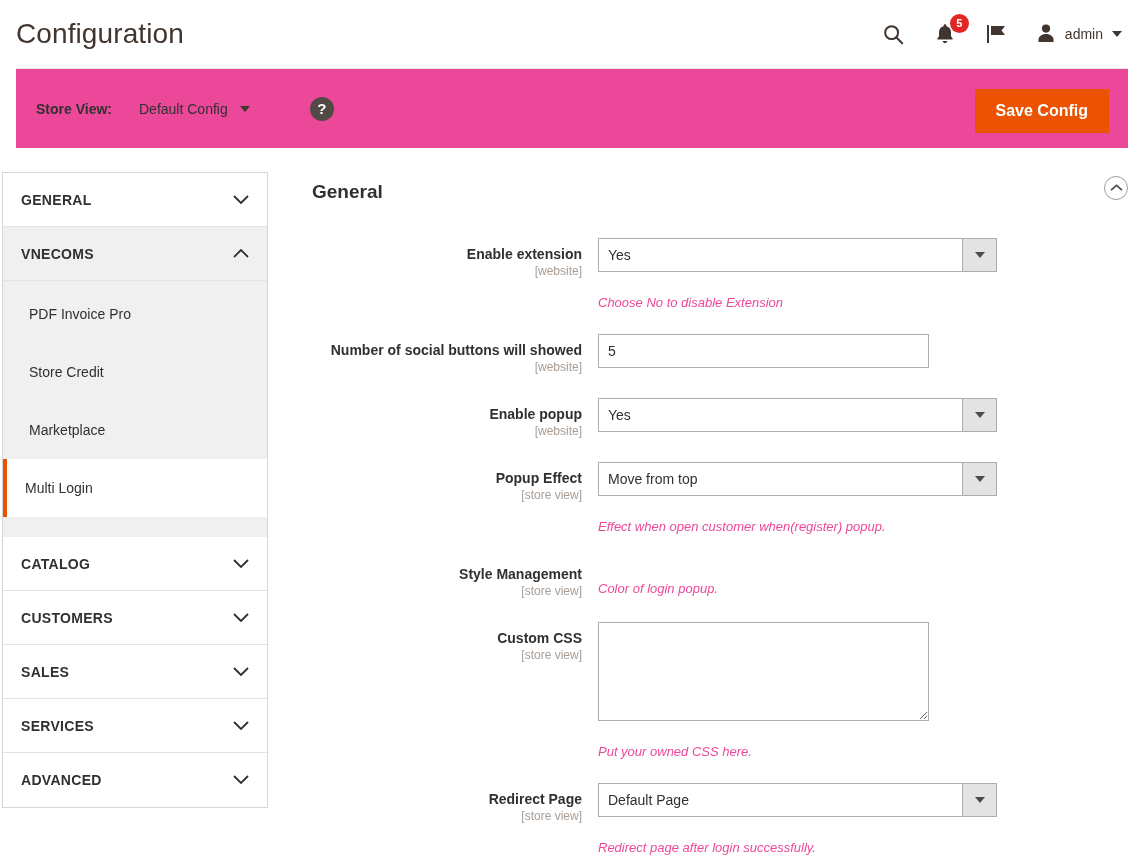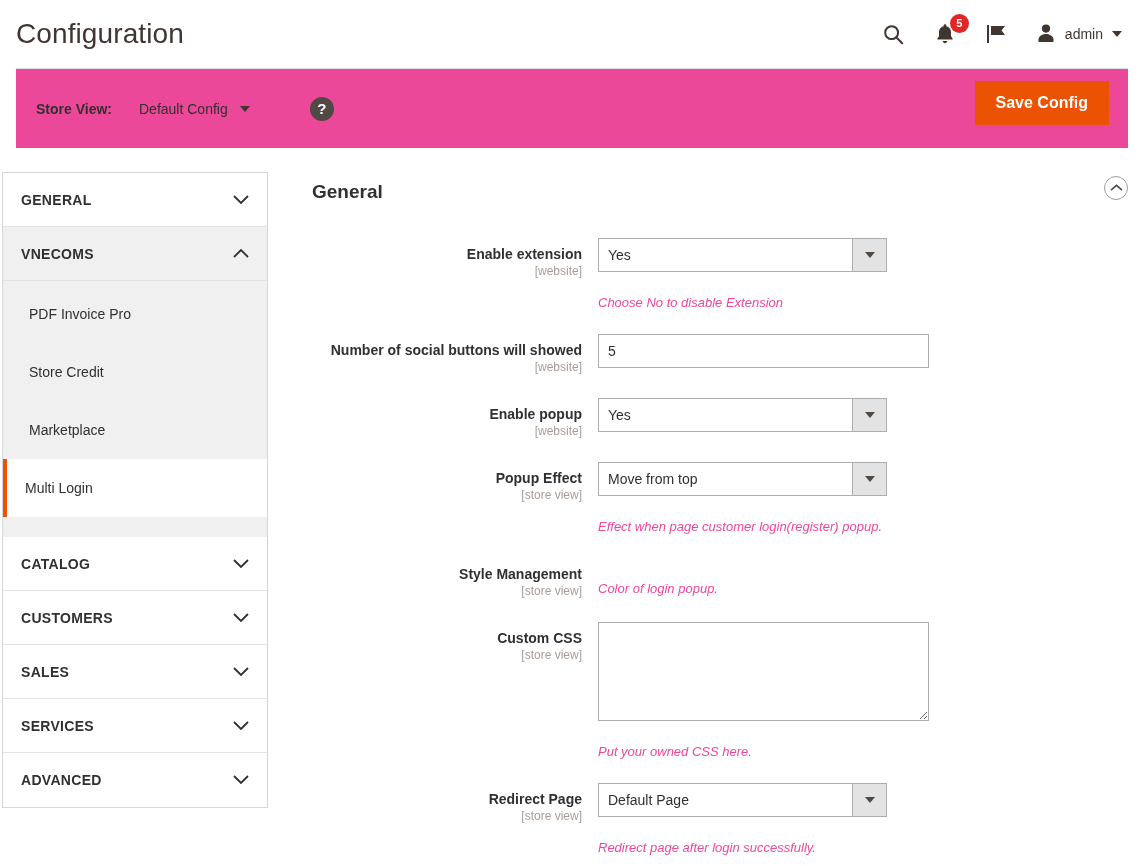--- a/index.html
+++ b/index.html
@@ -103,21 +103,21 @@
     font-weight: bold;
     display: flex;
     align-items: center;
     justify-content: center;
     margin-left: 60px;
     cursor: pointer;
   }
   .save-config-btn {
     position: absolute;
     right: 19px;
-    top: 12px;
+    top: 20px;
     background: #eb5202;
     color: #ffffff;
     border: 1px solid #eb5202;
     font-size: 16px;
     font-weight: bold;
     font-family: "Liberation Sans", sans-serif;
     padding: 0 20px;
     height: 44px;
     line-height: 42px;
     cursor: pointer;
@@ -235,21 +235,21 @@
     display: block;
     font-size: 12px;
     color: #a79d95;
     line-height: 17px;
     font-weight: normal;
   }
   .field-control { flex: 1; }
 
   .select-wrap {
     display: flex;
-    width: 289px;
+    width: 399px;
     height: 34px;
     border: 1px solid #adadad;
     background: #ffffff;
     position: relative;
     cursor: pointer;
   }
   .select-value {
     flex: 1;
     display: flex;
     align-items: center;
@@ -500,21 +500,21 @@
         <span class="lbl">Popup Effect</span>
         <span class="scope">[store view]</span>
       </div>
       <div class="field-control">
         <div class="select-wrap">
           <span class="select-value">Move from top</span>
           <span class="select-arrow">
               <span class="tri-down"></span>
             </span>
         </div>
-        <div class="field-note">Effect when page customer login(register) popup.</div>
+        <div class="field-note">Effect when open customer when(register) popup.</div>
       </div>
     </div>
 
     <div class="field-row">
       <div class="field-label">
         <span class="lbl">Style Management</span>
         <span class="scope">[store view]</span>
       </div>
       <div class="field-control">
         <div class="field-note">Color of login popup.</div>

